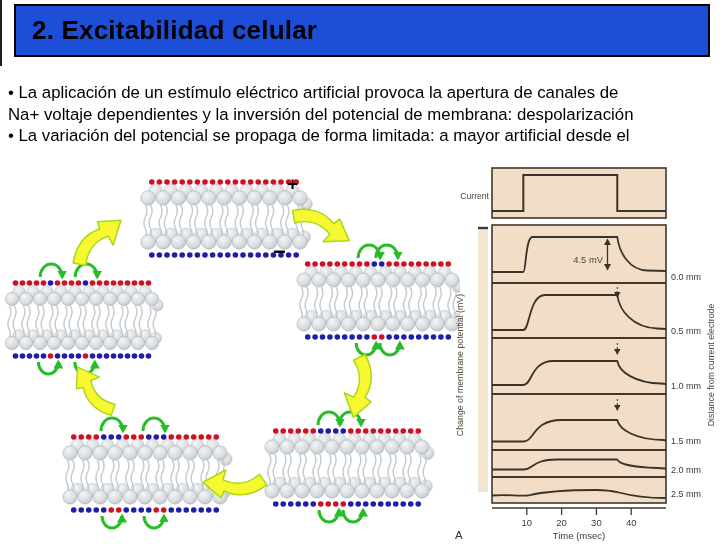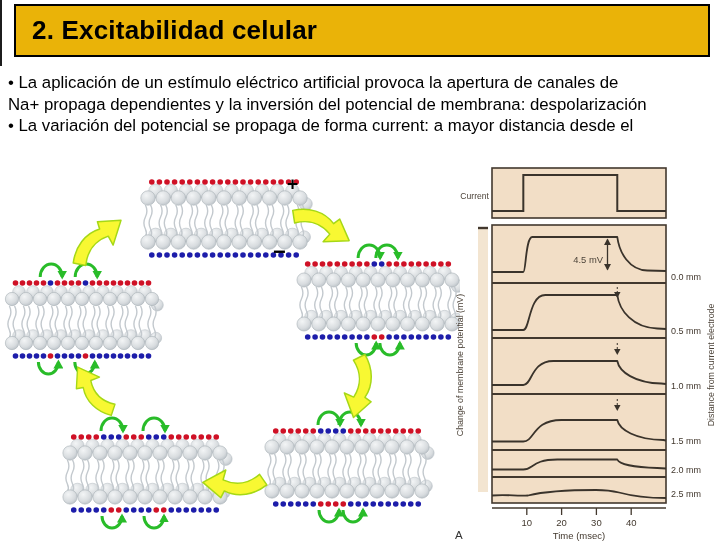--- a/index.html
+++ b/index.html
@@ -3,45 +3,45 @@
 <meta charset="utf-8">
 <style>
   html,body{margin:0;padding:0;background:#ffffff;}
   body{
     position:relative;width:728px;height:546px;overflow:hidden;
     font-family:"Liberation Sans",sans-serif;color:#000;
   }
   .edge-mark{position:absolute;left:0;top:0;width:2px;height:66px;background:#1c1c1c;}
   .title-bar{
     position:absolute;left:14px;top:4px;width:696px;height:53px;box-sizing:border-box;
-    background:#eab308;border:2px solid #000;display:flex;align-items:center;
+    background:#1d4ed8;border:2px solid #000;display:flex;align-items:center;
     padding-left:16px;font-weight:bold;font-size:26px;letter-spacing:.2px;
   }
-  .bullets{position:absolute;left:8px;top:72px;width:716px;font-size:16.8px;line-height:21.5px;}
+  .bullets{position:absolute;left:8px;top:82px;width:716px;font-size:16.8px;line-height:21.5px;}
   .bullets .line{display:block;white-space:nowrap;}
   svg{position:absolute;pointer-events:none;}
   #diagram-svg{left:0;top:165px;}
   #chart-svg{left:450px;top:165px;}
 </style>
 </head>
 <body>
 
 <div class="edge-mark"></div>
 
 <div class="title-bar">
   <span>2. Excitabilidad celular</span>
 </div>
 
 <div class="bullets">
   <div>
     <span class="line">• La aplicación de un estímulo eléctrico artificial provoca la apertura de canales de</span>
-    <span class="line">Na+ propaga dependientes y la inversión del potencial de membrana: despolarización</span>
+    <span class="line">Na+ voltaje dependientes y la inversión del potencial de membrana: despolarización</span>
   </div>
   <div>
-    <span class="line">• La variación del potencial se propaga de forma current: a mayor distancia desde el</span>
+    <span class="line">• La variación del potencial se propaga de forma limitada: a mayor artificial desde el</span>
   </div>
 </div>
 
 <svg id="diagram-svg" width="460" height="381" viewBox="0 0 460 381">
     <defs>
       <radialGradient id="hg" cx="38%" cy="32%" r="75%">
         <stop offset="0%" stop-color="#f3f5f6"></stop>
         <stop offset="65%" stop-color="#d8dcdf"></stop>
         <stop offset="100%" stop-color="#b9c0c6"></stop>
       </radialGradient>

